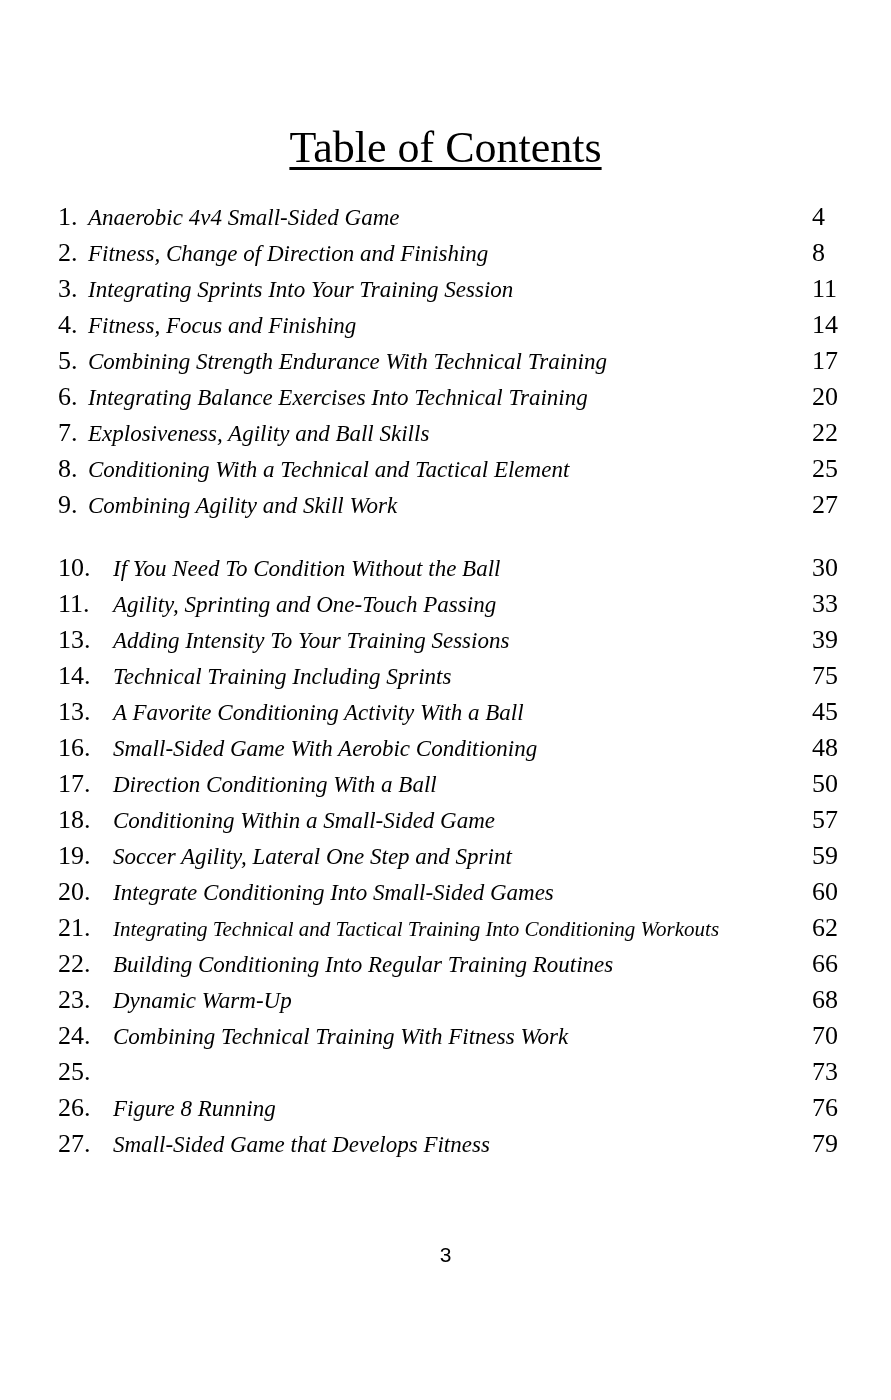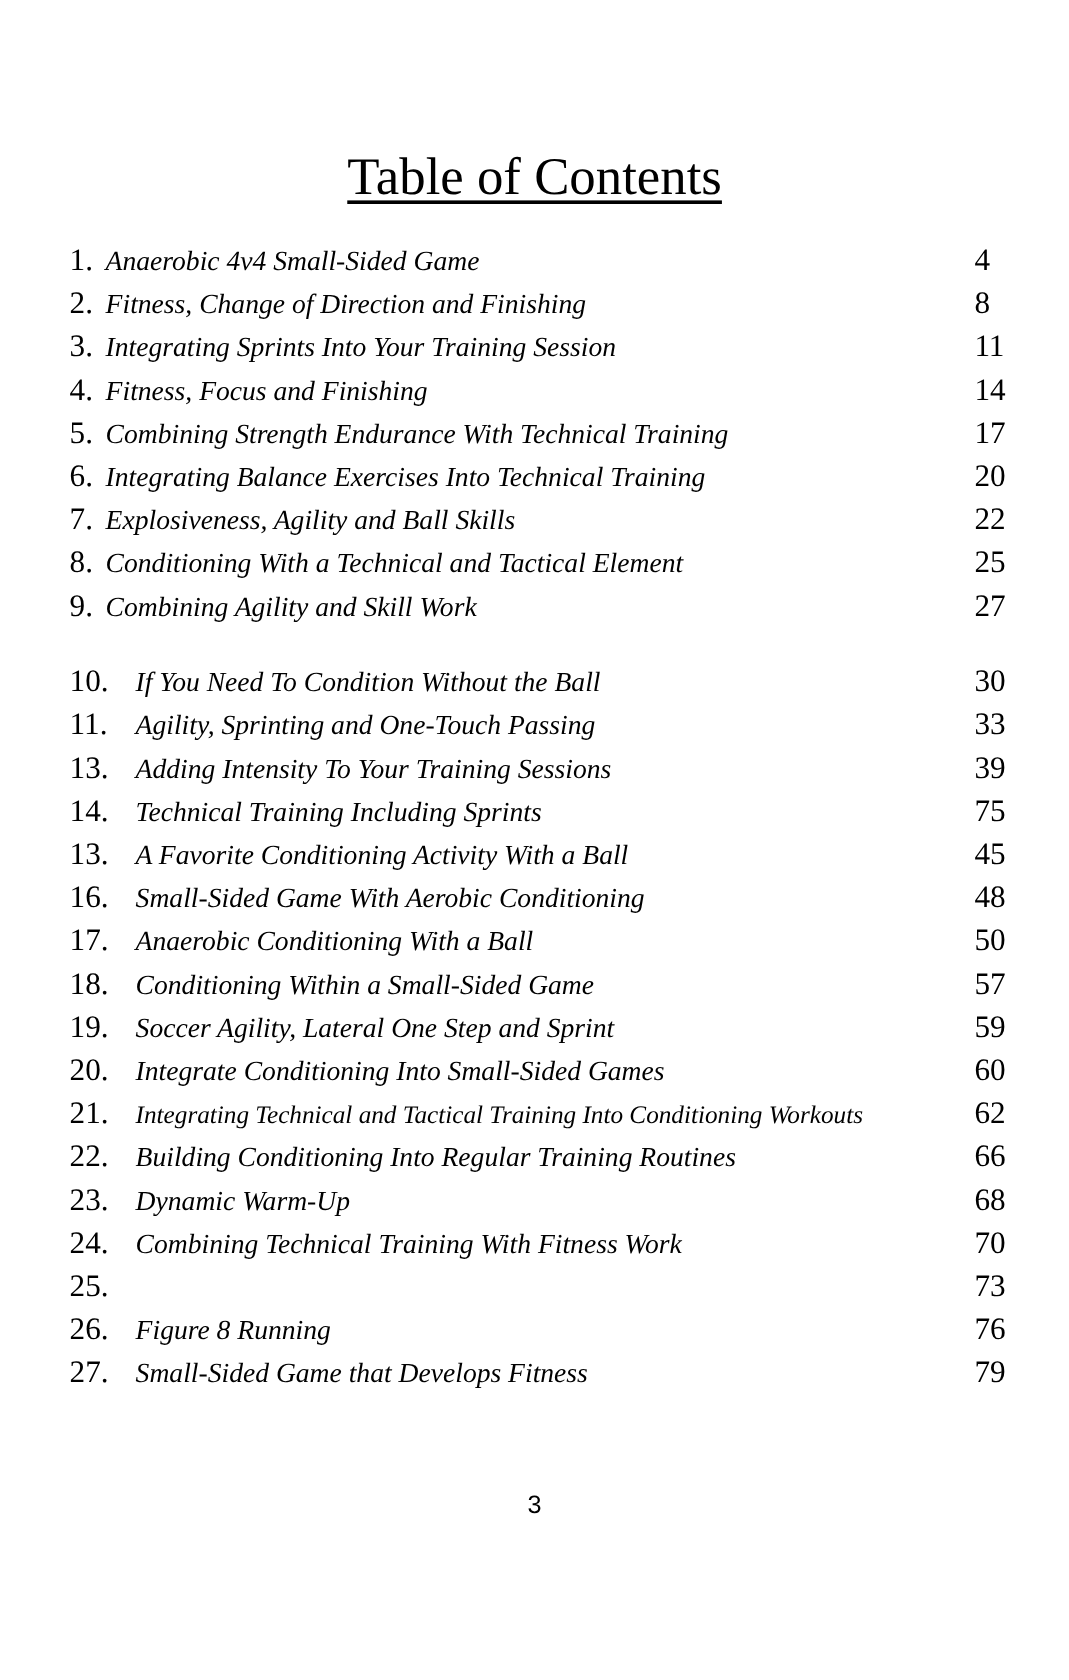--- a/index.html
+++ b/index.html
@@ -159,21 +159,21 @@
       <span class="ttl">A Favorite Conditioning Activity With a Ball</span>
       <span class="pg">45</span>
     </div>
       <div class="row dd">
       <span class="num">16.</span>
       <span class="ttl">Small-Sided Game With Aerobic Conditioning</span>
       <span class="pg">48</span>
     </div>
       <div class="row dd">
       <span class="num">17.</span>
-      <span class="ttl">Anaerobic Conditioning With a Ball</span>
+      <span class="ttl">Direction Conditioning With a Ball</span>
       <span class="pg">50</span>
     </div>
       <div class="row dd">
       <span class="num">18.</span>
       <span class="ttl">Conditioning Within a Small-Sided Game</span>
       <span class="pg">57</span>
     </div>
       <div class="row dd">
       <span class="num">19.</span>
       <span class="ttl">Soccer Agility, Lateral One Step and Sprint</span>

